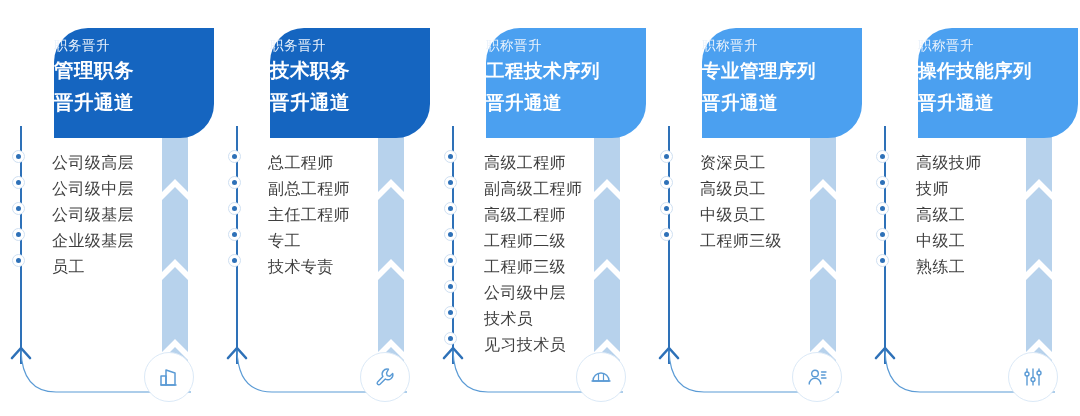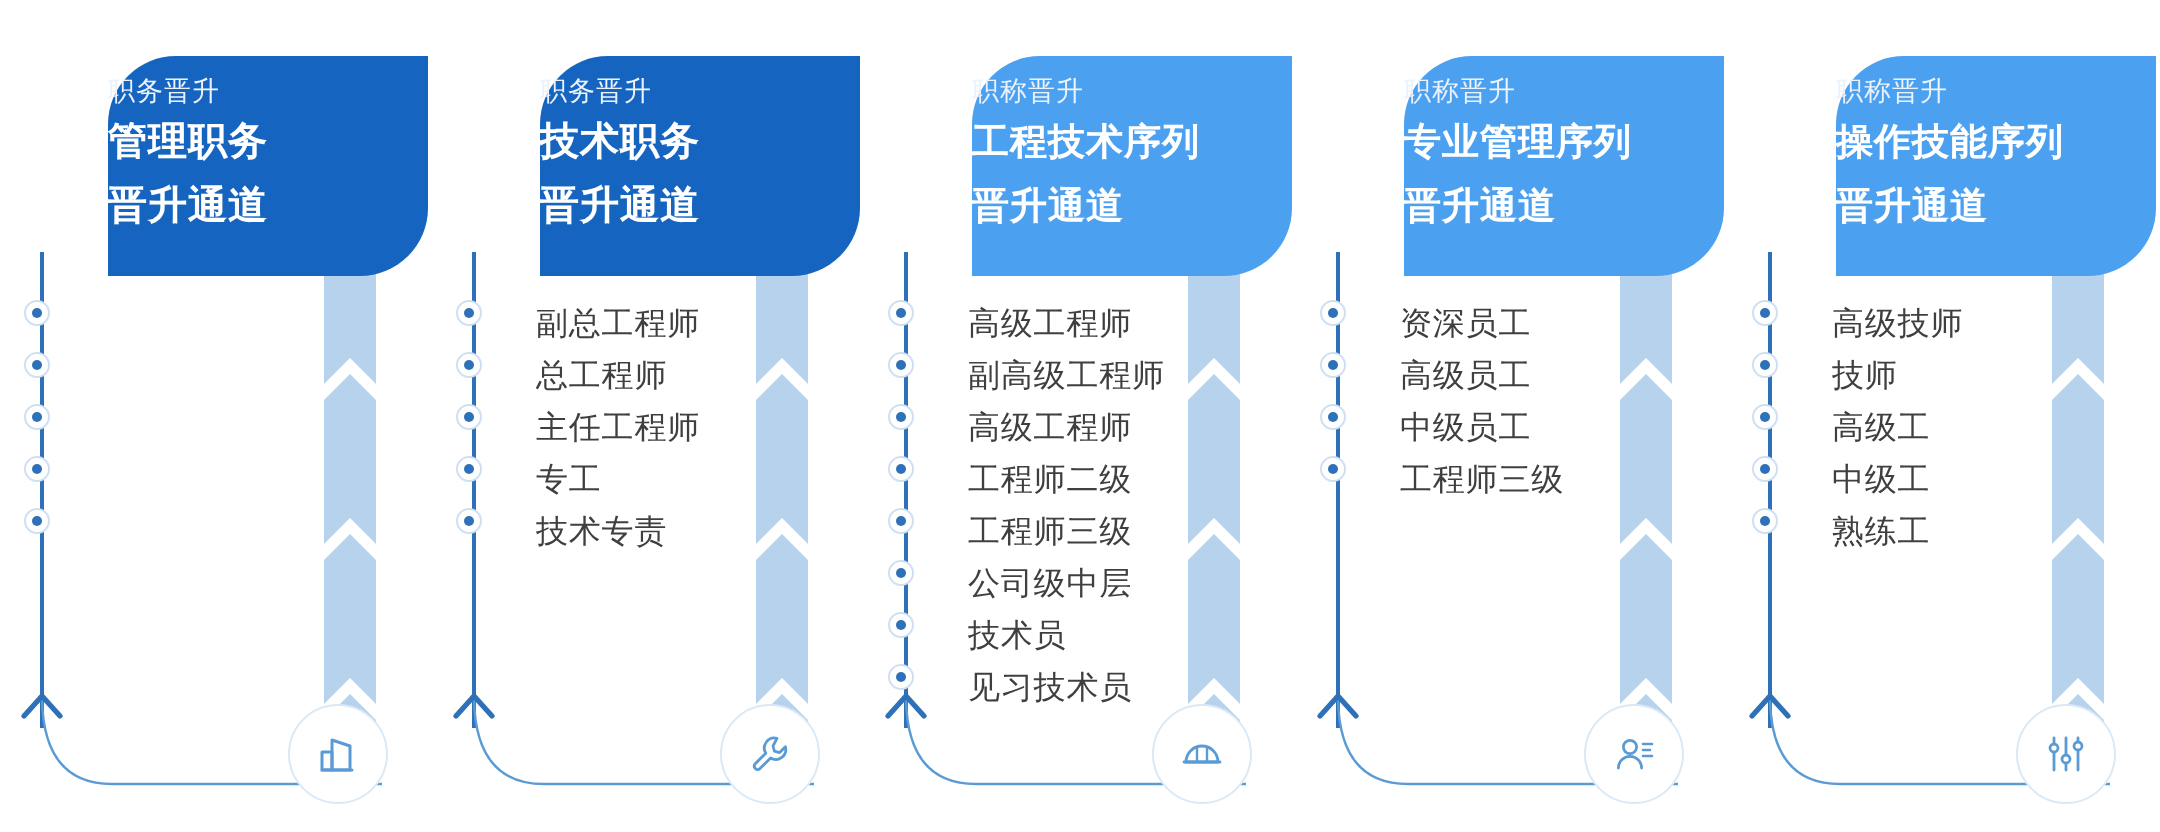--- a/index.html
+++ b/index.html
@@ -162,20 +162,27 @@
       <div class="dot"></div>
       <div class="dot"></div>
       <div class="dot"></div>
       <div class="dot"></div>
     </div>
     <div class="banner" style="background:#1565C0">
       <div class="banner-kicker">职务晋升</div>
       <div class="banner-title">管理职务</div>
       <div class="banner-title">晋升通道</div>
     </div>
+    <div class="items">
+      <div class="item">公司级高层</div>
+      <div class="item">公司级中层</div>
+      <div class="item">公司级基层</div>
+      <div class="item">企业级基层</div>
+      <div class="item">员工</div>
+    </div>
     <div class="curve">
       <svg width="200" height="76" viewBox="0 0 200 76">
         <path d="M185 62 L50 62 Q16 62 15 20" fill="none" stroke="#5B9BD5" stroke-width="1.2"></path>
         <path d="M6 28 L15 18 L24 28" fill="none" stroke="#2E71B8" stroke-width="2.6" stroke-linecap="round" stroke-linejoin="round"></path>
       </svg>
     </div>
     <div class="badge">
       <svg width="24" height="24" viewBox="0 0 24 24">
         <path d="M4 20 L4 11 L9 11 L9 20 Z" fill="none" stroke="#5B9BD5" stroke-width="1.5" stroke-linejoin="round"></path>
         <path d="M9 20 L9 5 L18 8 L18 20 Z" fill="none" stroke="#5B9BD5" stroke-width="1.5" stroke-linejoin="round"></path>
@@ -200,22 +207,22 @@
       <div class="dot"></div>
       <div class="dot"></div>
       <div class="dot"></div>
     </div>
     <div class="banner" style="background:#1565C0">
       <div class="banner-kicker">职务晋升</div>
       <div class="banner-title">技术职务</div>
       <div class="banner-title">晋升通道</div>
     </div>
     <div class="items">
+      <div class="item">总工程师</div>
       <div class="item">副总工程师</div>
-      <div class="item">总工程师</div>
       <div class="item">主任工程师</div>
       <div class="item">专工</div>
       <div class="item">技术专责</div>
     </div>
     <div class="curve">
       <svg width="200" height="76" viewBox="0 0 200 76">
         <path d="M185 62 L50 62 Q16 62 15 20" fill="none" stroke="#5B9BD5" stroke-width="1.2"></path>
         <path d="M6 28 L15 18 L24 28" fill="none" stroke="#2E71B8" stroke-width="2.6" stroke-linecap="round" stroke-linejoin="round"></path>
       </svg>
     </div>

